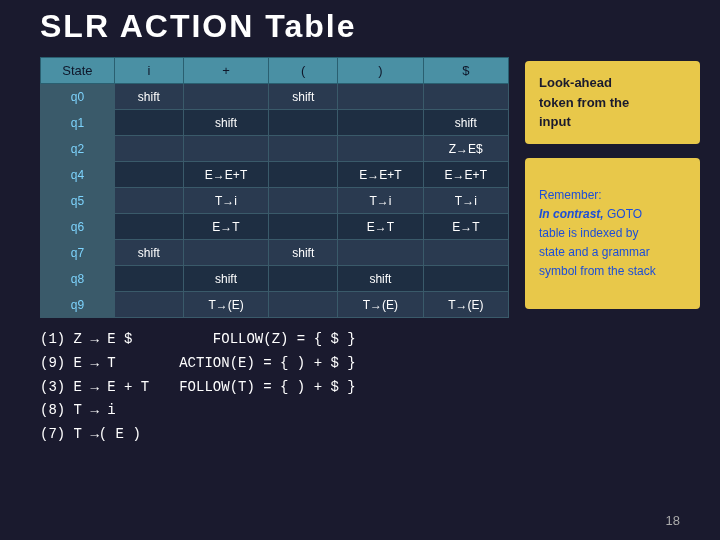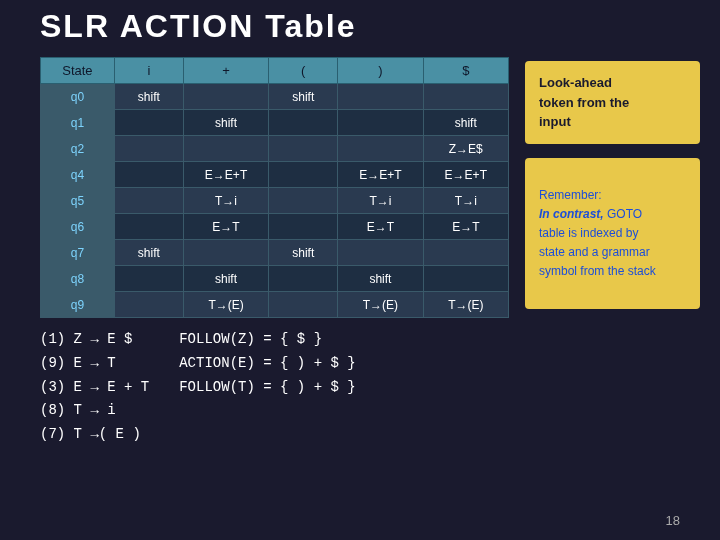--- a/index.html
+++ b/index.html
@@ -94,20 +94,21 @@
       padding: 10px 20px 0 40px;
       gap: 30px;
       font-size: 14px;
       font-family: 'Courier New', monospace;
     }
     .productions {
       line-height: 1.7;
     }
     .follow-sets {
       line-height: 1.7;
+      text-align: right;
     }
     .page-number {
       position: absolute;
       bottom: 12px;
       right: 40px;
       font-size: 13px;
       color: #aaa;
     }
   </style>
 </head>

